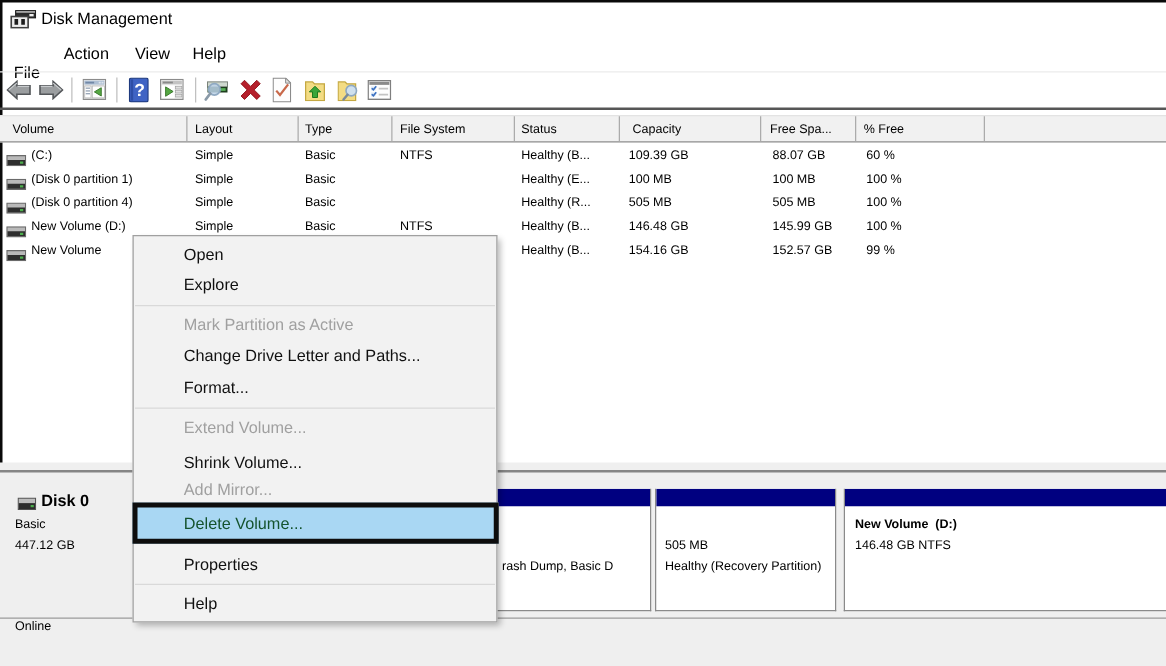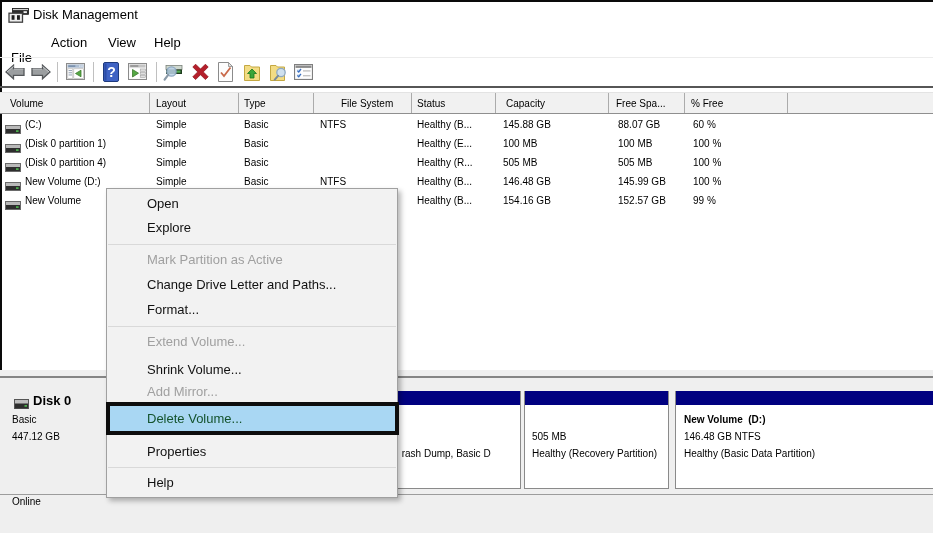--- a/index.html
+++ b/index.html
@@ -149,38 +149,38 @@
     <div class="abs" style="left:313px;top:93px;width:1px;height:20px;background:#ababab;"></div>
     <div class="abs" style="left:411px;top:93px;width:1px;height:20px;background:#ababab;"></div>
     <div class="abs" style="left:495px;top:93px;width:1px;height:20px;background:#ababab;"></div>
     <div class="abs" style="left:608px;top:93px;width:1px;height:20px;background:#ababab;"></div>
     <div class="abs" style="left:684px;top:93px;width:1px;height:20px;background:#ababab;"></div>
     <div class="abs" style="left:787px;top:93px;width:1px;height:20px;background:#ababab;"></div>
   </div>
 <div class="abs t12" style="left:10px;top:97px;line-height:13px;">Volume</div>
 <div class="abs t12" style="left:156px;top:97px;line-height:13px;">Layout</div>
 <div class="abs t12" style="left:244px;top:97px;line-height:13px;">Type</div>
-<div class="abs t12" style="left:320px;top:97px;line-height:13px;margin-left:21px;">File System</div>
+<div class="abs t12" style="left:320px;top:97px;line-height:13px;">File System</div>
 <div class="abs t12" style="left:417px;top:97px;line-height:13px;">Status</div>
 <div class="abs t12" style="left:506px;top:97px;line-height:13px;">Capacity</div>
 <div class="abs t12" style="left:616px;top:97px;line-height:13px;">Free Spa...</div>
 <div class="abs t12" style="left:691px;top:97px;line-height:13px;">% Free</div>
 
 <div id="rows">
     <div class="abs" style="left:5px;top:120px;"><svg width="16" height="9" viewBox="0 0 16 9">
         <rect x="0.5" y="0.5" width="15" height="8" fill="#b9b9b9" stroke="#6a6a6a"></rect>
         <rect x="1" y="4" width="14" height="4" fill="#2e2e2e"></rect>
         <rect x="11" y="5.2" width="2.6" height="1.8" fill="#4cae4c"></rect>
       </svg></div>
     <div class="abs t12" style="left:25px;top:118px;line-height:13px;">(C:)</div>
     <div class="abs t12" style="left:156px;top:118px;line-height:13px;">Simple</div>
     <div class="abs t12" style="left:244px;top:118px;line-height:13px;">Basic</div>
     <div class="abs t12" style="left:320px;top:118px;line-height:13px;">NTFS</div>
     <div class="abs t12" style="left:417px;top:118px;line-height:13px;">Healthy (B...</div>
-    <div class="abs t12" style="left:503px;top:118px;line-height:13px;">145.88 GB</div>
+    <div class="abs t12" style="left:503px;top:118px;line-height:13px;">109.39 GB</div>
     <div class="abs t12" style="left:618px;top:118px;line-height:13px;">88.07 GB</div>
     <div class="abs t12" style="left:693px;top:118px;line-height:13px;">60 %</div>
     <div class="abs" style="left:5px;top:139px;"><svg width="16" height="9" viewBox="0 0 16 9">
         <rect x="0.5" y="0.5" width="15" height="8" fill="#b9b9b9" stroke="#6a6a6a"></rect>
         <rect x="1" y="4" width="14" height="4" fill="#2e2e2e"></rect>
         <rect x="11" y="5.2" width="2.6" height="1.8" fill="#4cae4c"></rect>
       </svg></div>
     <div class="abs t12" style="left:25px;top:137px;line-height:13px;">(Disk 0 partition 1)</div>
     <div class="abs t12" style="left:156px;top:137px;line-height:13px;">Simple</div>
     <div class="abs t12" style="left:244px;top:137px;line-height:13px;">Basic</div>
@@ -252,21 +252,20 @@
     </div>
     <div class="abs" style="left:524px;top:391px;width:145px;height:98px;background:#fff;border:1px solid #8a8a8a;border-top:none;overflow:hidden;">
       <div style="position:absolute;left:0;top:0;width:145px;height:14px;background:#000080;"></div>
       <div class="abs t12" style="left:7px;top:39px;line-height:14px;">505 MB</div>
       <div class="abs t12" style="left:7px;top:56px;line-height:14px;width:133px;overflow:hidden;">Healthy (Recovery Partition)</div>
     </div>
     <div class="abs" style="left:675px;top:391px;width:260px;height:98px;background:#fff;border:1px solid #8a8a8a;border-top:none;overflow:hidden;">
       <div style="position:absolute;left:0;top:0;width:260px;height:14px;background:#000080;"></div>
       <div class="abs t12" style="left:8px;top:22px;line-height:14px;font-weight:bold;">New Volume&nbsp; (D:)</div>
       <div class="abs t12" style="left:8px;top:39px;line-height:14px;">146.48 GB NTFS</div>
-      <div class="abs t12" style="left:8px;top:56px;line-height:14px;">Healthy (Basic Data Partition)</div>
     </div>
   </div>
 
 <div id="menu">
     <div class="abs" style="left:106px;top:188px;width:292px;height:310px;background:#f2f2f2;border:1px solid #a0a0a0;box-shadow:3px 3px 5px rgba(0,0,0,0.28);"></div>
     <div class="abs t13" style="left:147px;top:192px;height:24px;line-height:24px;color:#111;">Open</div>
     <div class="abs t13" style="left:147px;top:216px;height:24px;line-height:24px;color:#111;">Explore</div>
     <div class="abs" style="left:108px;top:244px;width:288px;height:1px;background:#d9d9d9;"></div>
     <div class="abs t13" style="left:147px;top:248px;height:24px;line-height:24px;color:#a0a0a0;">Mark Partition as Active</div>
     <div class="abs t13" style="left:147px;top:273px;height:24px;line-height:24px;color:#111;">Change Drive Letter and Paths...</div>

